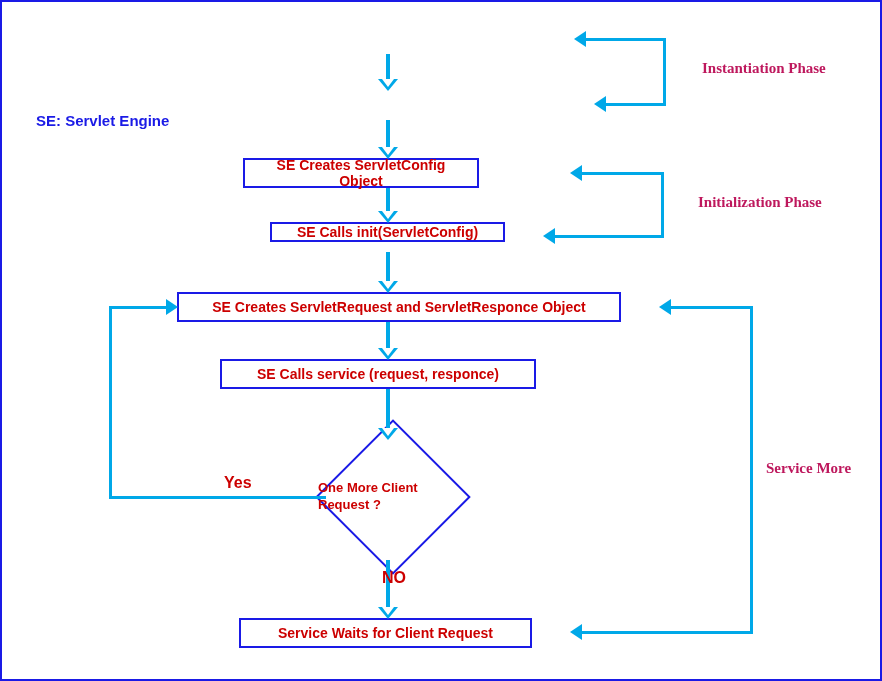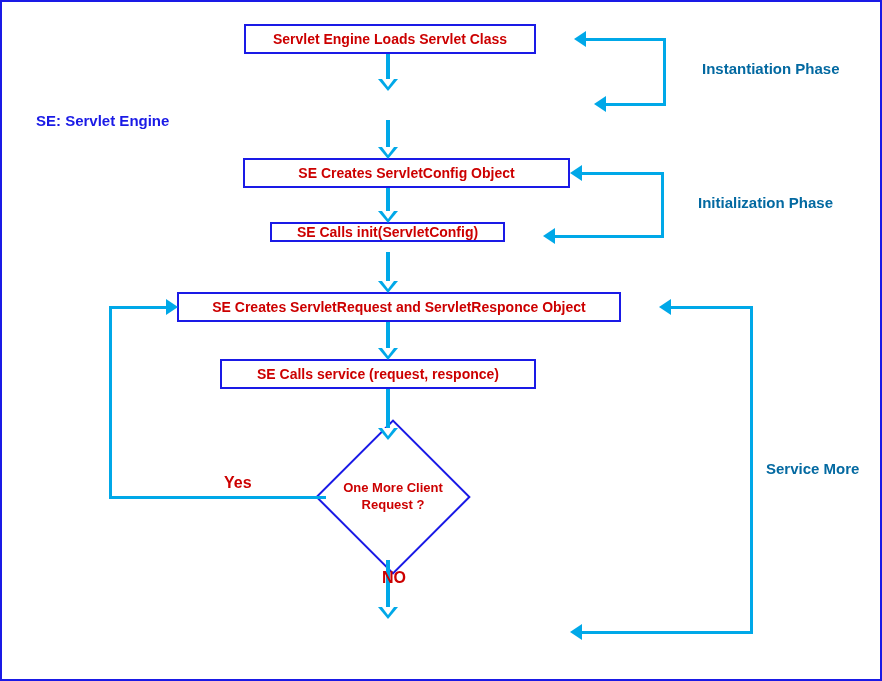--- a/index.html
+++ b/index.html
@@ -1,45 +1,45 @@
 <!DOCTYPE html>
 <html><head>
 <meta charset="utf-8">
 <style>
   * { box-sizing: border-box; margin: 0; padding: 0; }
   body { font-family: Arial, sans-serif; background: #fff; }
   .canvas { position: relative; width: 882px; height: 681px; border: 2px solid #1a1ae6; margin: 0; }
   .box { position: absolute; border: 2px solid #1a1ae6; background: #fff; color: #cc0000; font-weight: bold; font-size: 14px; text-align: center; display: flex; align-items: center; justify-content: center; padding: 4px 8px; }
   .legend { position: absolute; color: #1a1ae6; font-weight: bold; font-size: 15px; }
-  .phase { position: absolute; color: #0369a1; font-weight: bold; font-size: 15px; }
+  .phase { position: absolute; color: #be185d; font-weight: bold; font-size: 15px; font-family: Liberation Serif, serif; }
   .label { position: absolute; color: #cc0000; font-weight: bold; font-size: 16px; }
   .diamond { position: absolute; width: 120px; height: 120px; }
   .diamond-shape { width: 100%; height: 100%; border: 2px solid #1a1ae6; transform: rotate(45deg); background: #fff; }
-  .diamond-text { position: absolute; top: 0; left: 0; width: 100%; height: 100%; display: flex; align-items: center; justify-content: center; text-align: center; color: #cc0000; font-weight: bold; font-size: 13px; line-height: 1.3; }
+  .diamond-text { position: absolute; top: 0; left: 0; width: 100%; height: 100%; display: flex; align-items: center; justify-content: center; color: #cc0000; font-weight: bold; font-size: 13px; line-height: 1.3; }
   .arrow-v { position: absolute; width: 16px; display:flex; justify-content:center; }
   .arrow-v .shaft { width: 0; height: 100%; border-left: 2px solid #00a8e8; border-right: 2px solid #00a8e8; }
   .arrow-v .head { position:absolute; bottom:-1px; width:0; height:0; border-left:10px solid transparent; border-right:10px solid transparent; border-top:12px solid #00a8e8; }
   .arrow-v .head .inner { position:absolute; top:-12px; left:-6px; width:0; height:0; border-left:6px solid transparent; border-right:6px solid transparent; border-top:8px solid #fff; }
   .connector { position:absolute; background:none; }
   .connector .line-h { position:absolute; height:3px; background:#00a8e8; }
   .connector .line-v { position:absolute; width:3px; background:#00a8e8; }
   .arrowhead-l { position:absolute; width:0; height:0; border-top:8px solid transparent; border-bottom:8px solid transparent; border-right:12px solid #00a8e8; }
   .arrowhead-r { position:absolute; width:0; height:0; border-top:8px solid transparent; border-bottom:8px solid transparent; border-left:12px solid #00a8e8; }
 </style>
 </head>
 <body>
 
 <div class="canvas">
   <div class="legend" style="left:34px; top:110px;">SE: Servlet Engine</div>
 
-  <div class="box" style="left:242px; top:22px; width:292px; height:30px;">Servlet Engine Loads Servlet Class</div>
-  <div class="box" style="left:241px; top:156px; width:327px; height:30px;">SE Creates  ServletConfig Object</div>
+  <div class="box" style="left:241px; top:156px; width:236px; height:30px;">SE Creates  ServletConfig Object</div>
   <div class="box" style="left:268px; top:220px; width:235px; height:20px;">SE Calls init(ServletConfig)</div>
   <div class="box" style="left:218px; top:357px; width:316px; height:30px;">SE Calls service (request, responce)</div>
   <div class="box" style="left:175px; top:290px; width:444px; height:30px;">SE Creates ServletRequest and ServletResponce Object</div>
+  <div class="box" style="left:237px; top:616px; width:293px; height:30px;">Service Waits for Client Request</div>
 
   <div class="diamond" style="left:316px; top:430px; width:150px; height:130px;">
     <div class="diamond-shape" style="width:110px; height:110px; margin:10px auto;"></div>
     <div class="diamond-text">One More Client Request
 ?</div>
   </div>
 
   <div class="arrow-v" style="left:378px; top:52px; height:36px;">
       <div class="shaft" style="height:26px;"></div>
       <div class="head">

